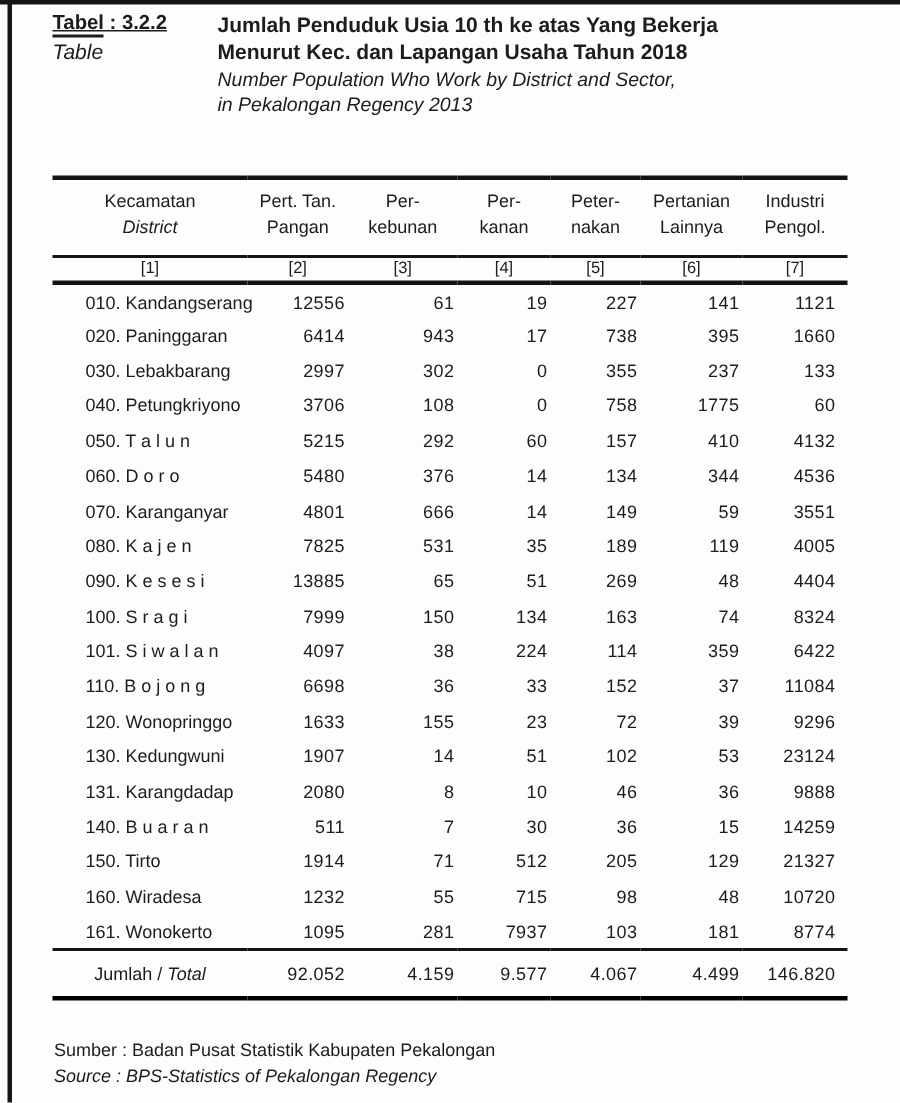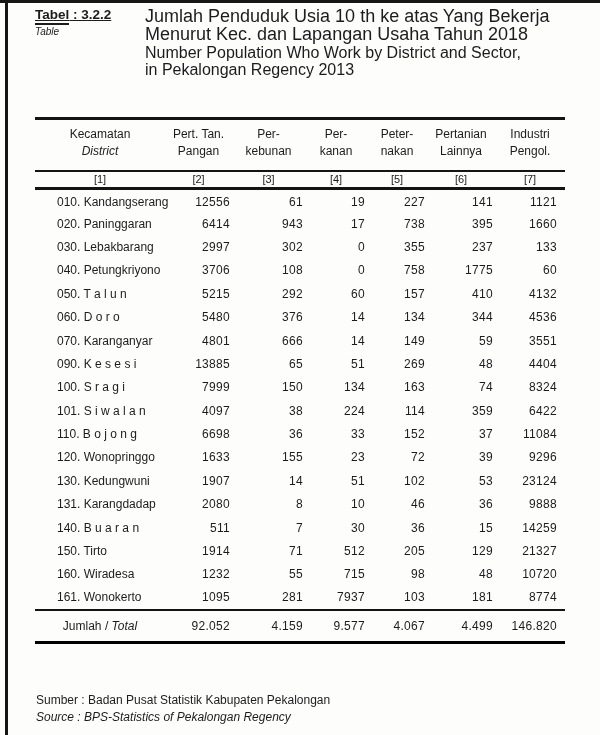--- a/index.html
+++ b/index.html
@@ -17,24 +17,24 @@
   }
   .page-line-left {
     position: absolute; top: 0; left: 5px; width: 3px; height: 735px;
     background: #161616;
   }
   
   .doc-header { position: absolute; top: 7px; left: 35px; width: 540px; }
   .label-block { position: absolute; left: 0; top: 0; width: 108px; }
   .label-id { font-weight: bold; font-size: 13.5px; white-space: nowrap; text-decoration: underline; }
   .label-id .u { border-bottom: 2px solid #1c1c1c; padding-bottom: 1px; }
-  .label-en { font-style: italic; font-size: 10px; margin-top: 4px; }
+  .label-en { font-style: italic; font-size: 14px; margin-top: 4px; }
   .title-block { position: absolute; left: 110px; top: 0; width: 430px; }
-  .title-bold { font-weight: normal; font-size: 18px; line-height: 18px; }
-  .title-italic { font-size: 16px; line-height: 16.5px; }
+  .title-bold { font-weight: bold; font-size: 14px; line-height: 18px; }
+  .title-italic { font-style: italic; font-size: 13px; line-height: 16.5px; }
   .title-italic.first { margin-top: 2px; }
   
   table.stat {
     position: absolute; top: 117px; left: 35px; width: 530px;
     border-collapse: collapse; table-layout: fixed;
     font-size: 12px;
   }
   tr.labels th {
     border-top: 3px solid #141414;
     height: 52px;
@@ -196,20 +196,29 @@
         <td class="num">4536</td>
       </tr>
       <tr>
         <td class="district">070. Karanganyar</td>
         <td class="num">4801</td>
         <td class="num">666</td>
         <td class="num">14</td>
         <td class="num">149</td>
         <td class="num">59</td>
         <td class="num">3551</td>
+      </tr>
+      <tr>
+        <td class="district">080. K a j e n</td>
+        <td class="num">7825</td>
+        <td class="num">531</td>
+        <td class="num">35</td>
+        <td class="num">189</td>
+        <td class="num">119</td>
+        <td class="num">4005</td>
       </tr>
       <tr>
         <td class="district">090. K e s e s i</td>
         <td class="num">13885</td>
         <td class="num">65</td>
         <td class="num">51</td>
         <td class="num">269</td>
         <td class="num">48</td>
         <td class="num">4404</td>
       </tr>

